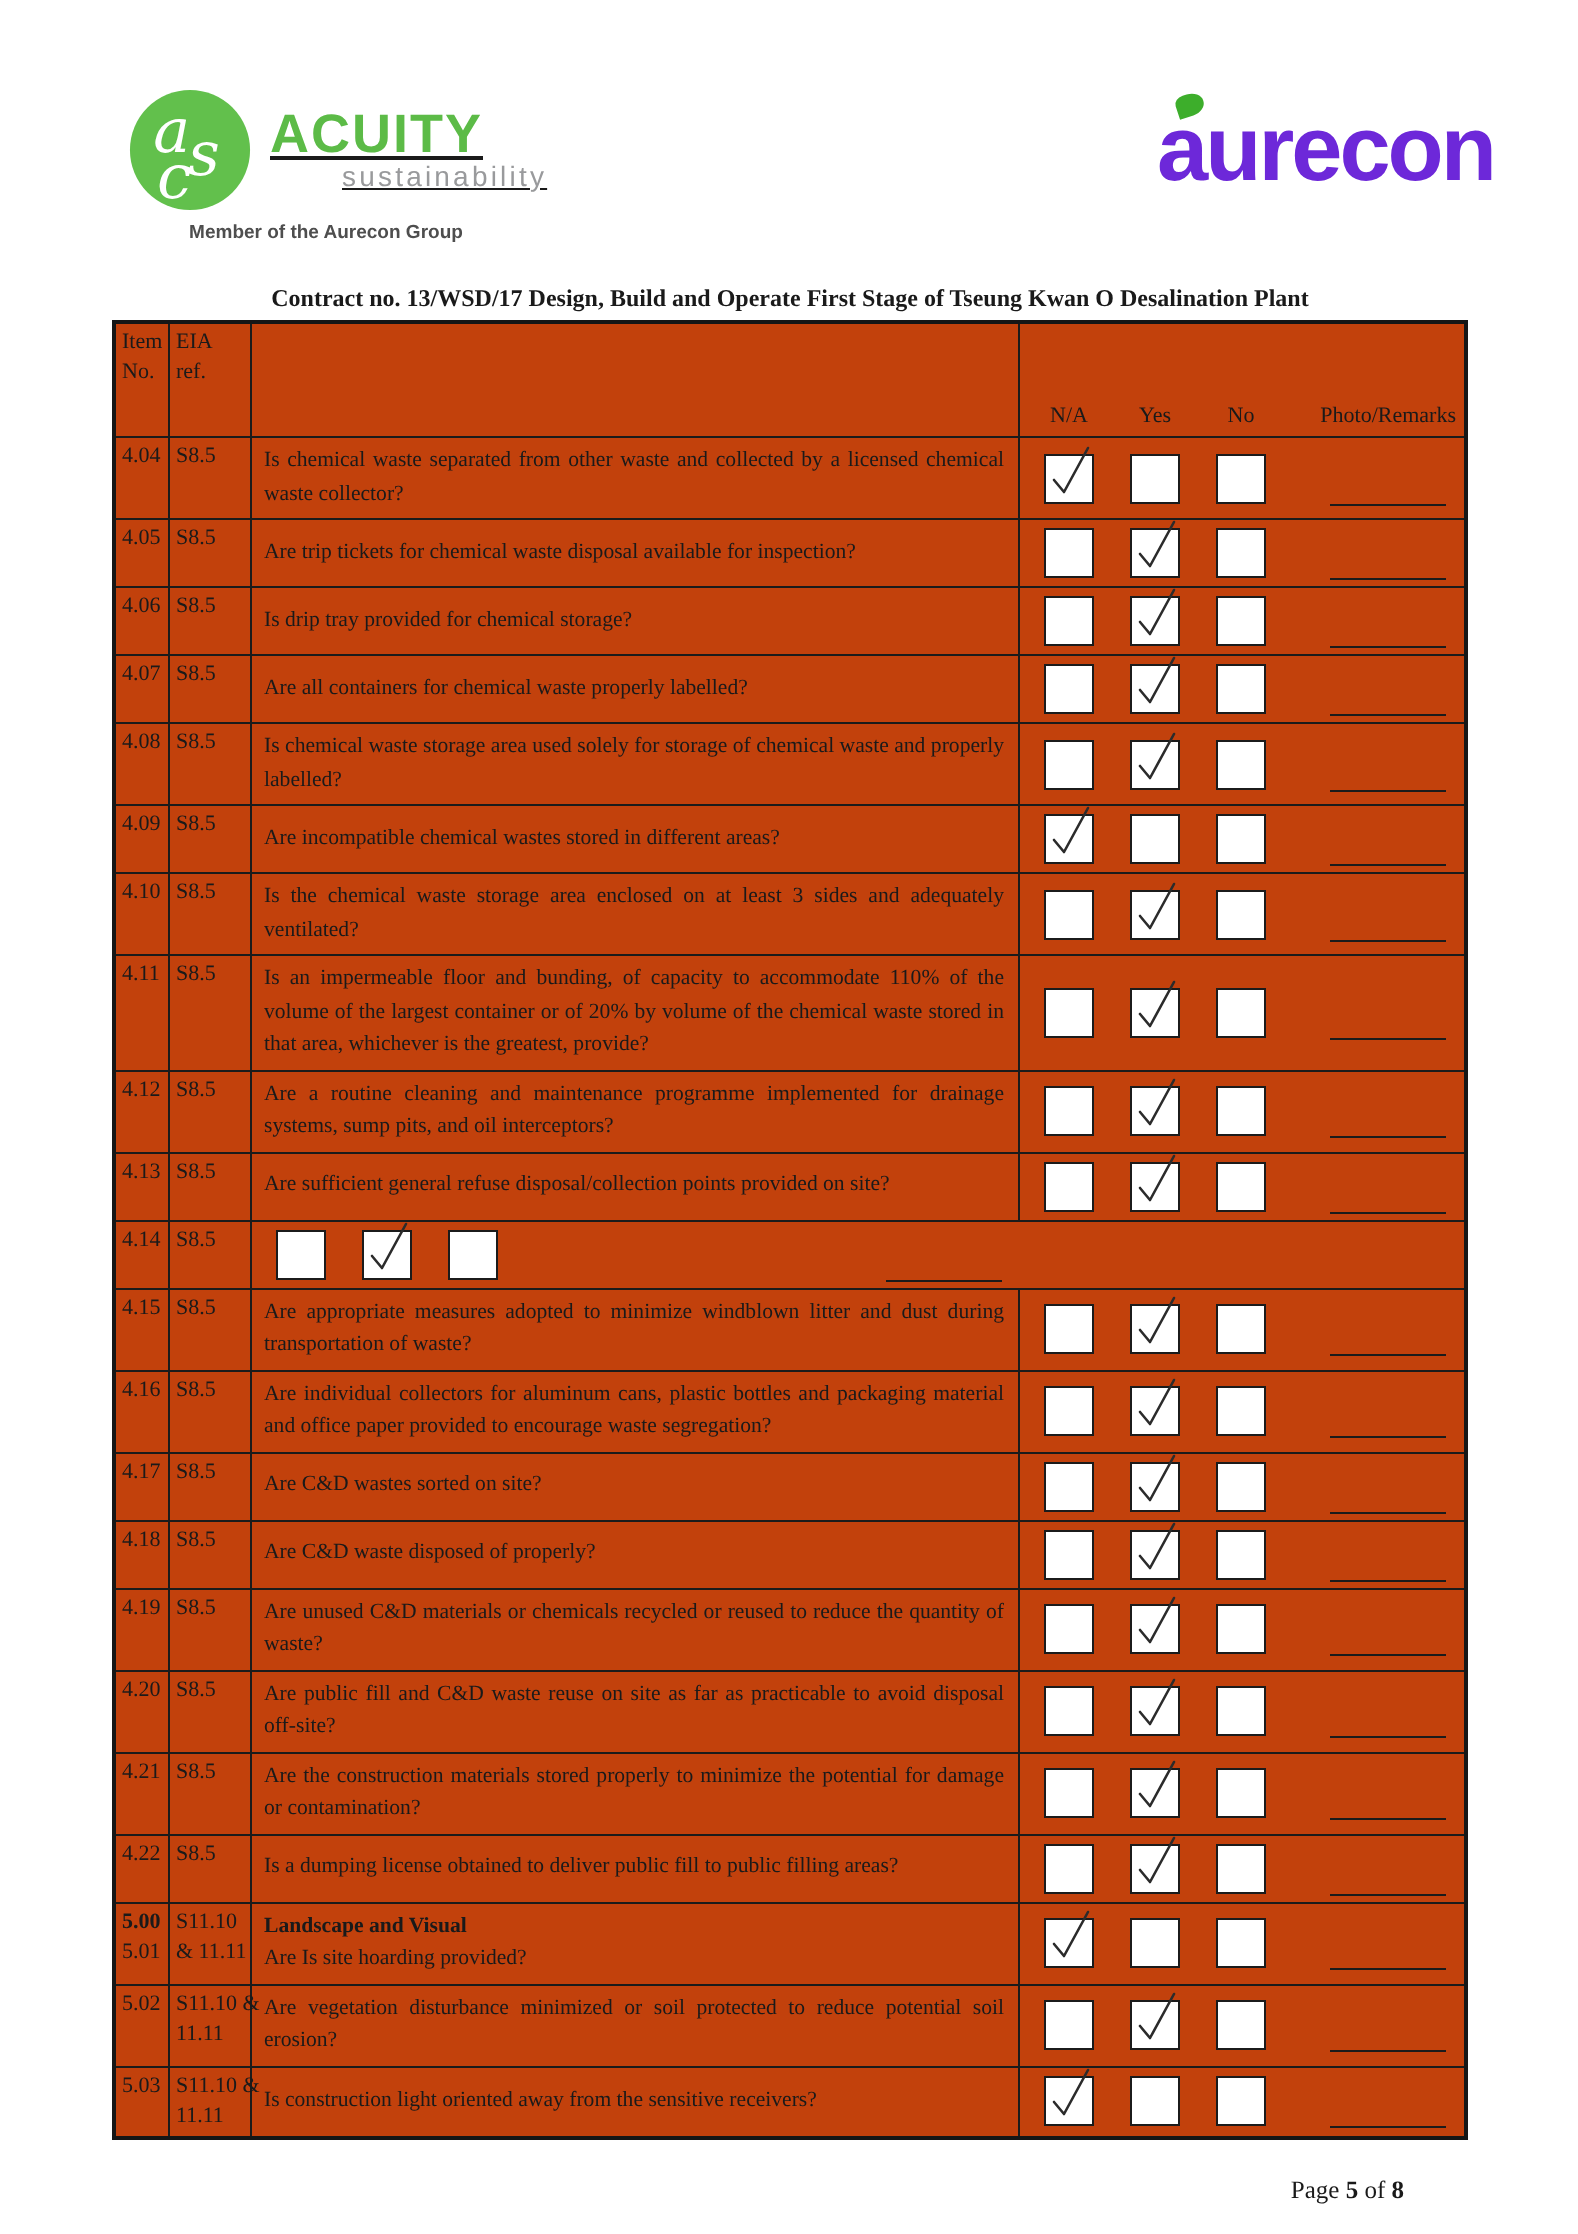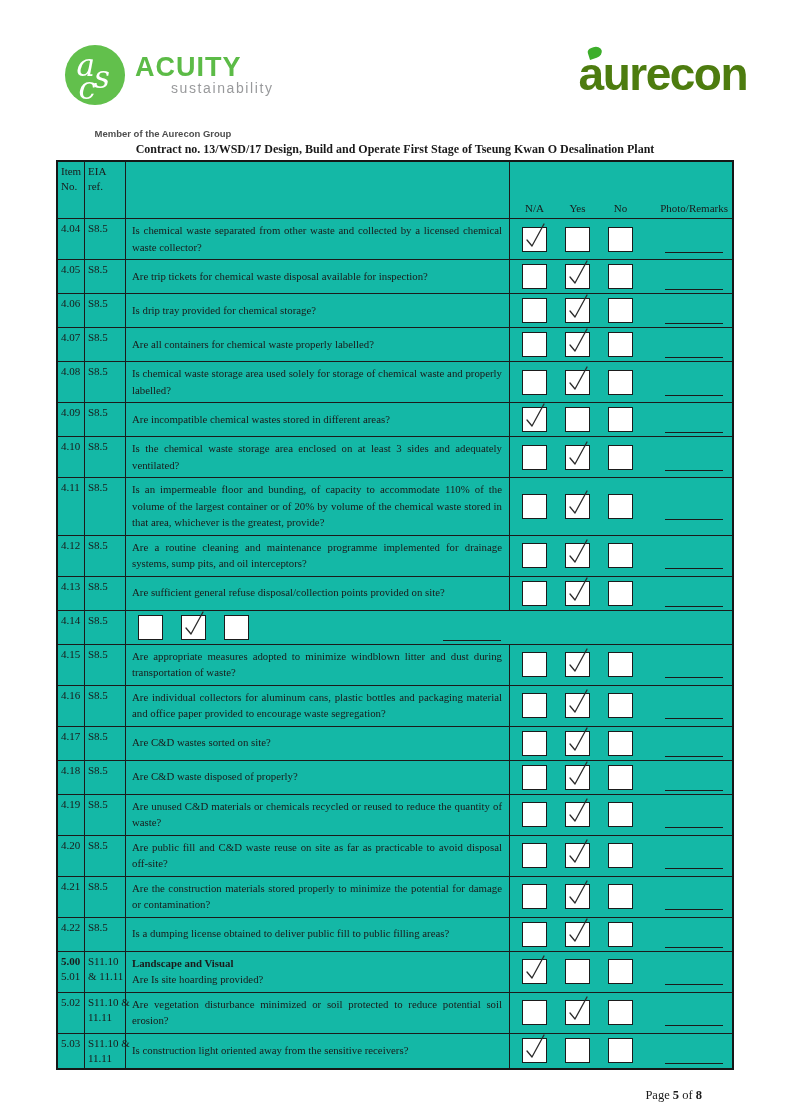--- a/index.html
+++ b/index.html
@@ -7,33 +7,33 @@
     width:789px;height:1117px;background:#ffffff;position:relative;
     font-family:"Liberation Serif", serif;color:#1a1a1a;overflow:hidden;
   }
   .page{position:relative;width:789px;height:1117px;}
 
   
   .brand-header{position:relative;height:94px;margin-top:44px;}
   .acuity{position:absolute;left:64px;top:0;}
   .acuity-top{display:flex;align-items:center;}
   .acuity-mark{width:62px;height:62px;}
-  .acuity-words{margin-left:9px;}
+  .acuity-words{margin-left:9px;text-decoration:underline;}
   .acuity-name{font-family:"Liberation Sans",sans-serif;font-weight:bold;font-size:27px;color:#5cbb47;letter-spacing:1px;line-height:26px;}
   .acuity-tagline{font-family:"Liberation Sans",sans-serif;font-size:14px;color:#999a9c;letter-spacing:1.6px;text-align:right;line-height:16px;margin-left:36px;}
-  .acuity-member{font-family:"Liberation Sans",sans-serif;font-weight:bold;font-size:9.5px;color:#4e4e4e;margin-top:22px;width:198px;text-align:center;}
+  .acuity-member{font-family:"Liberation Sans",sans-serif;font-weight:bold;font-size:9.5px;color:#4e4e4e;margin-top:5px;width:198px;text-align:center;}
   .aurecon{position:absolute;right:42px;top:6px;}
-  .aurecon-name{font-family:"Liberation Sans",sans-serif;font-weight:800;font-size:46px;color:#4d7c0f;letter-spacing:-1.5px;line-height:48px;}
+  .aurecon-name{font-family:"Liberation Sans",sans-serif;font-weight:800;font-size:46px;color:#6d28d9;letter-spacing:-1.5px;line-height:48px;}
   .aurecon-leaf{position:absolute;left:9px;top:-3px;width:14px;height:11px;background:#3dae2b;border-radius:70% 100% 100% 0%;transform:rotate(-18deg);}
 
   
   .doc-title{margin:4px 0 3px 56px;width:678px;text-align:center;font-weight:bold;font-size:12px;white-space:nowrap;}
 
   
-  .checklist-table{margin-left:56px;width:678px;border:2px solid #161616;box-sizing:border-box;background:#14b8a6;}
+  .checklist-table{margin-left:56px;width:678px;border:2px solid #161616;box-sizing:border-box;background:#c2410c;}
   .t-header,.t-row{display:grid;grid-template-columns:27px 41px 384px 1fr;}
   .t-header{min-height:40px;}
   .t-row{border-top:1.8px solid #1b1b1b;min-height:33px;}
   .cell{border-right:1.6px solid #1b1b1b;padding:2px 3px;font-size:11px;line-height:15px;box-sizing:border-box;}
   .c-q{border-right:1.8px solid #1b1b1b;padding:3px 7px 4px 6px;display:flex;flex-direction:column;justify-content:center;}
   .c-checks{border-right:none;display:flex;align-items:center;padding:2px 0 2px 12px;}
   .num-line{white-space:nowrap;}
   .bold{font-weight:bold;}
   .q-text{font-size:10.8px;line-height:16.5px;text-align:justify;}
   .q-heading{font-weight:bold;font-size:10.8px;line-height:16.5px;}

